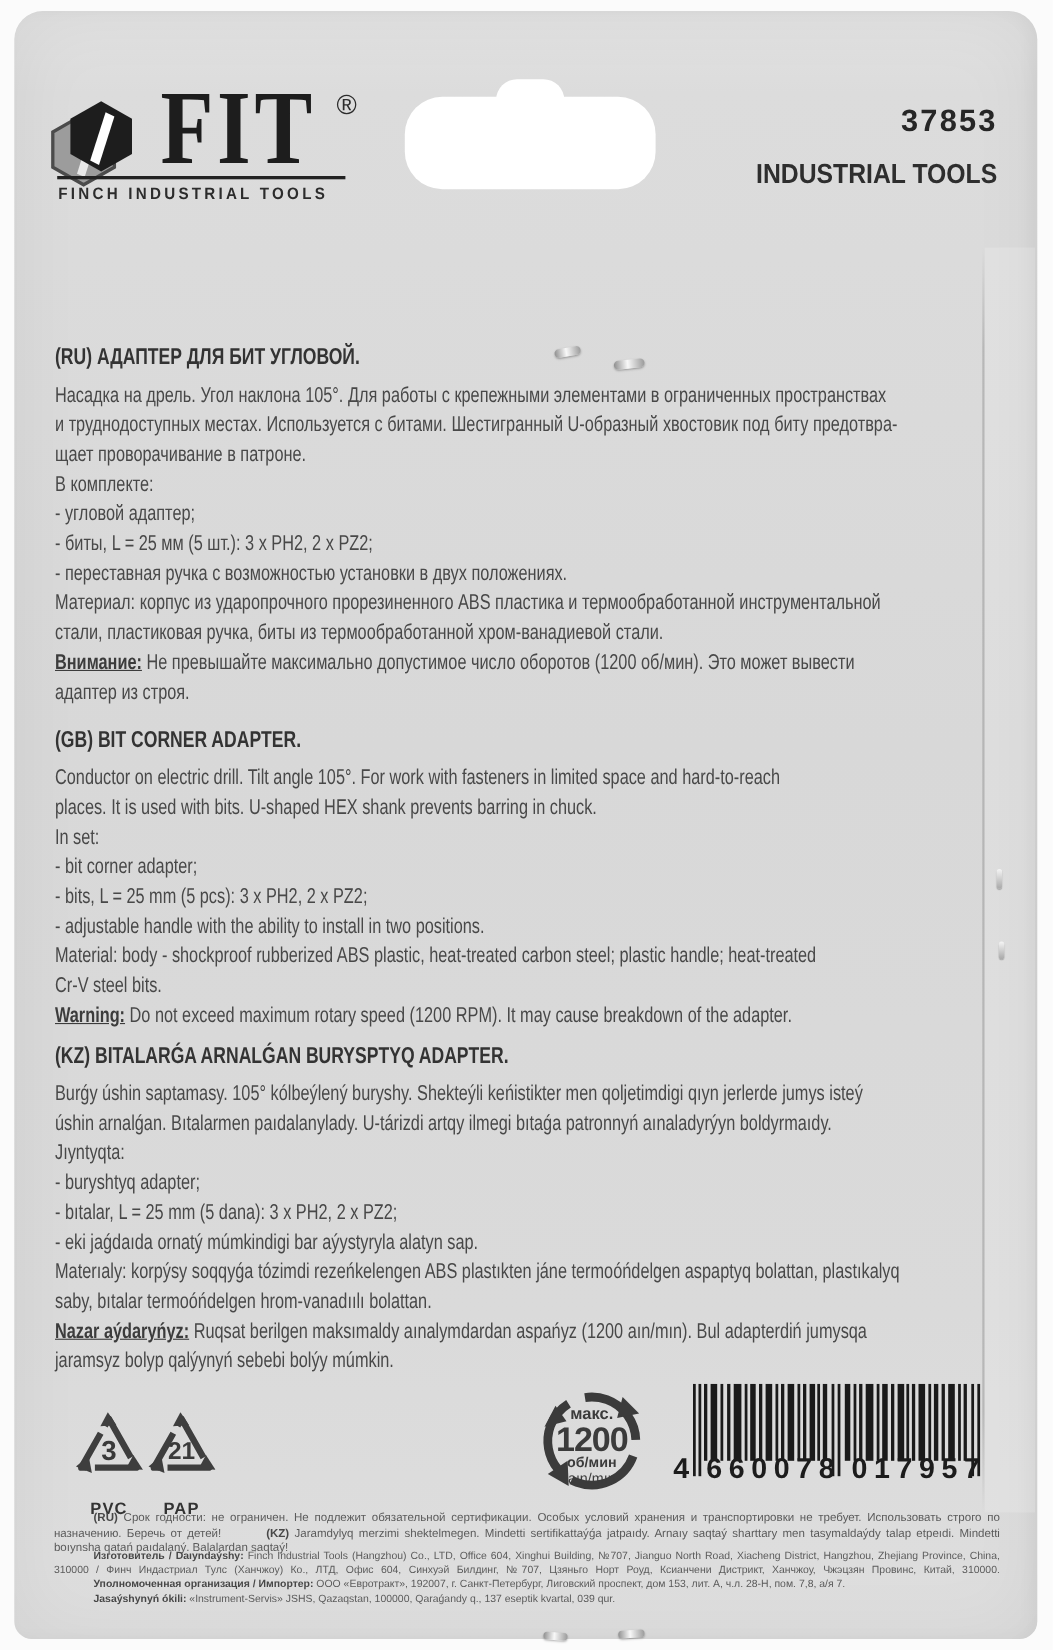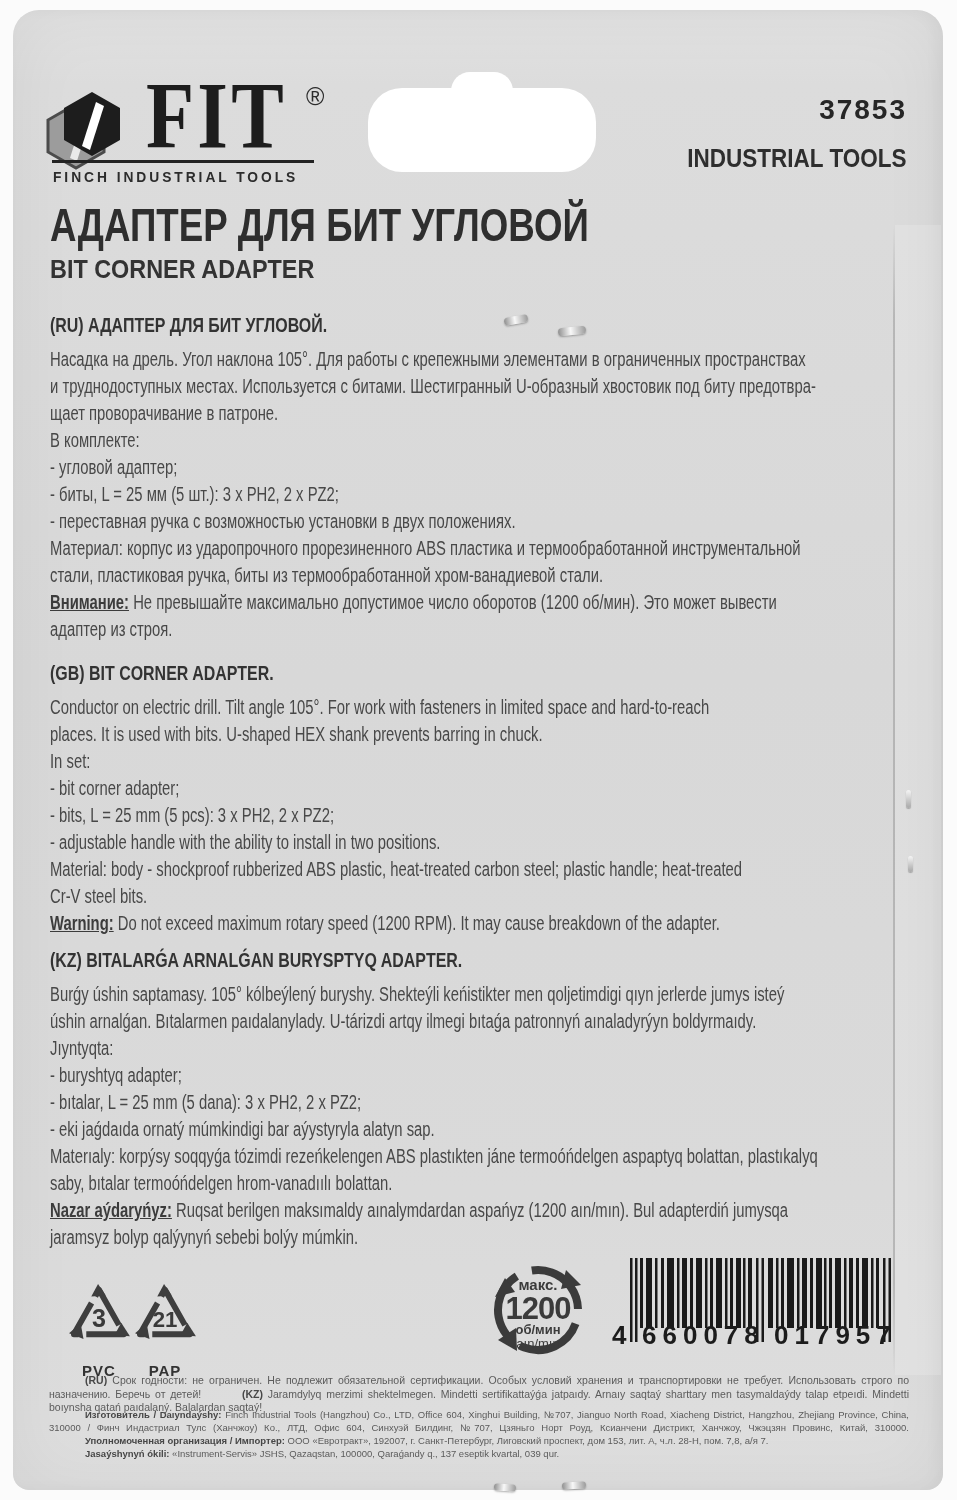--- a/index.html
+++ b/index.html
@@ -88,24 +88,20 @@
     <div class="reg">®</div>
     <div class="logo-rule"></div>
     <div class="tagline">FINCH INDUSTRIAL TOOLS</div>
   </div>
 
   <div class="sku-box">
     <div class="sku">37853</div>
     <div class="brand-line">INDUSTRIAL TOOLS</div>
   </div>
 
-  <div class="title">
-    <div class="title-ru">АДАПТЕР ДЛЯ БИТ УГЛОВОЙ</div>
-    <div class="title-en">BIT CORNER ADAPTER</div>
-  </div>
 
   <div class="staple" style="left:504px;top:316px;width:24px;height:8px;transform:rotate(-10deg);"></div>
   <div class="staple" style="left:558px;top:327px;width:28px;height:8px;transform:rotate(-6deg);"></div>
   <div class="glint" style="left:906px;top:790px;width:5px;height:18px;"></div>
   <div class="glint" style="left:908px;top:856px;width:5px;height:16px;"></div>
   <div class="staple" style="left:494px;top:1484px;width:22px;height:7px;transform:rotate(4deg);"></div>
   <div class="staple" style="left:562px;top:1482px;width:24px;height:7px;transform:rotate(-4deg);"></div>
 
   <div class="sec" style="top:310px;">
     <div class="sec-h">(RU) АДАПТЕР ДЛЯ БИТ УГЛОВОЙ.</div>

